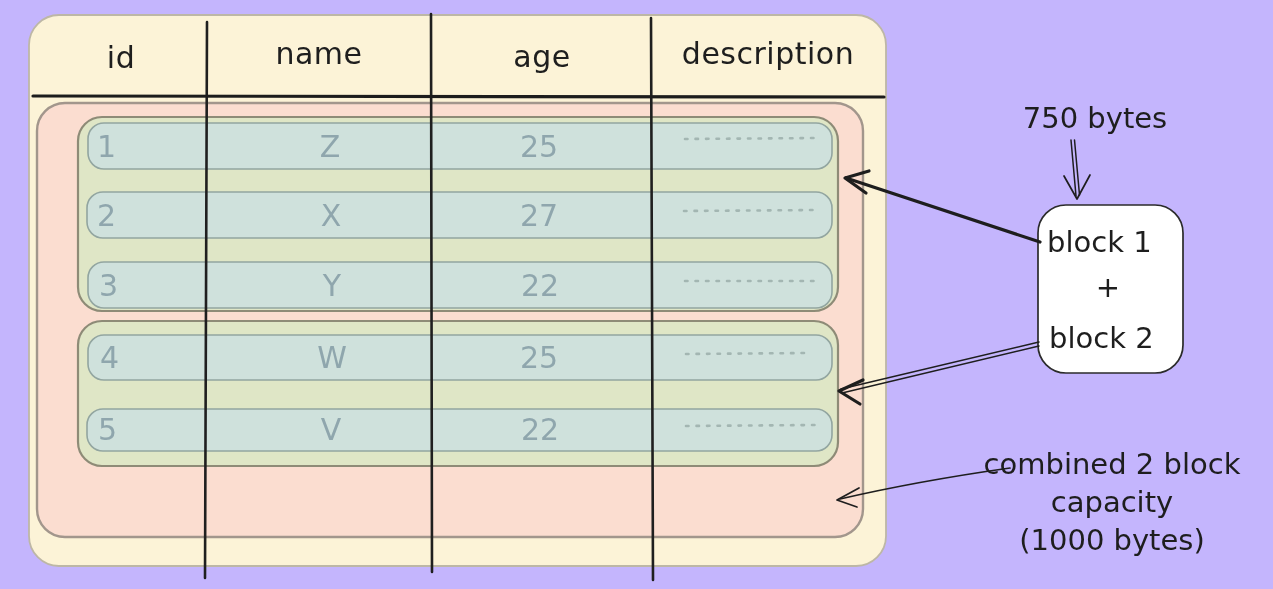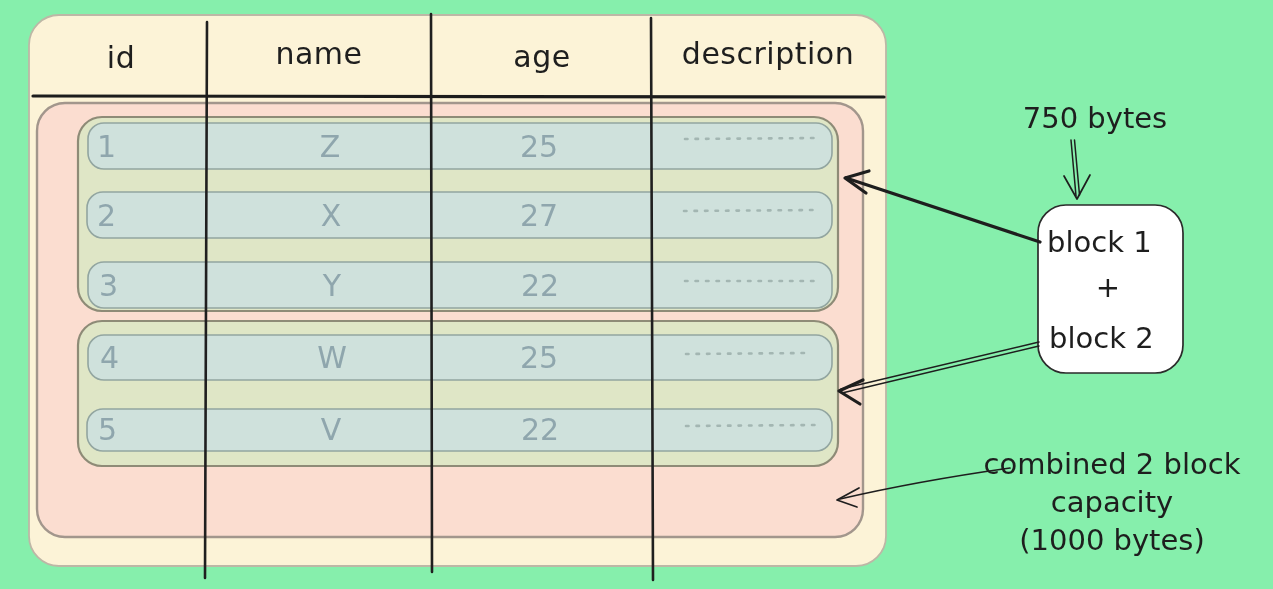--- a/index.html
+++ b/index.html
@@ -1,16 +1,16 @@
 <!DOCTYPE html>
 <html><head>
 <meta charset="utf-8">
 <style>
   html, body { margin: 0; padding: 0; background: #ffffff; }
-  .stage { position: relative; width: 1273px; height: 589px; background: #86efac; overflow: hidden; }
+  .stage { position: relative; width: 1273px; height: 589px; background: #c4b5fd; overflow: hidden; }
   svg text { font-family: "DejaVu Sans", sans-serif; }
   .header-text { font-size: 30px; fill: #1e1e1e; letter-spacing: 0.5px; }
   .row-text   { font-size: 30px; }
   .annot-text { font-size: 29px; }
   .outer-rect    { stroke: #bdb7a6; stroke-width: 1.8; }
   .capacity-rect { stroke: #a2968c; stroke-width: 2.4; }
   .block-rect    { stroke: #8e8b77; stroke-width: 2.2; }
   .row-rect      { stroke: #92a5a0; stroke-width: 1.6; }
   .col-line    { stroke: #1f1f1f; stroke-width: 2.6; stroke-linecap: round; }
   .header-line { stroke: #1c1c1c; stroke-width: 3.2; stroke-linecap: round; }

